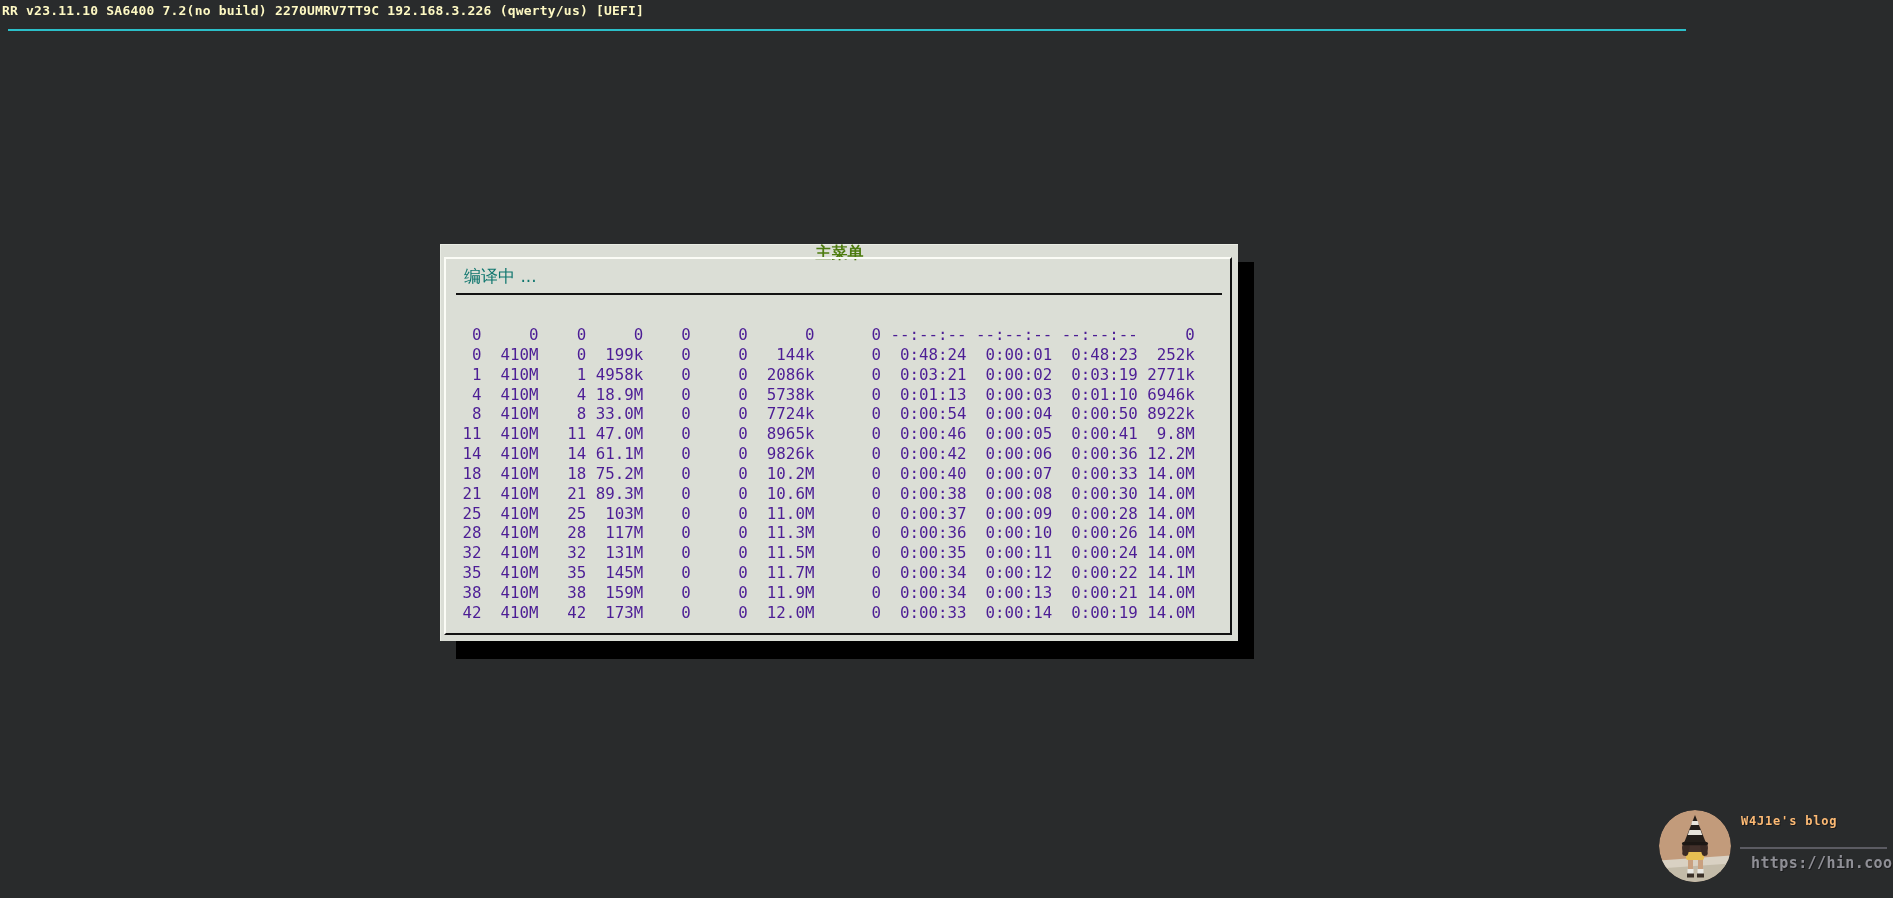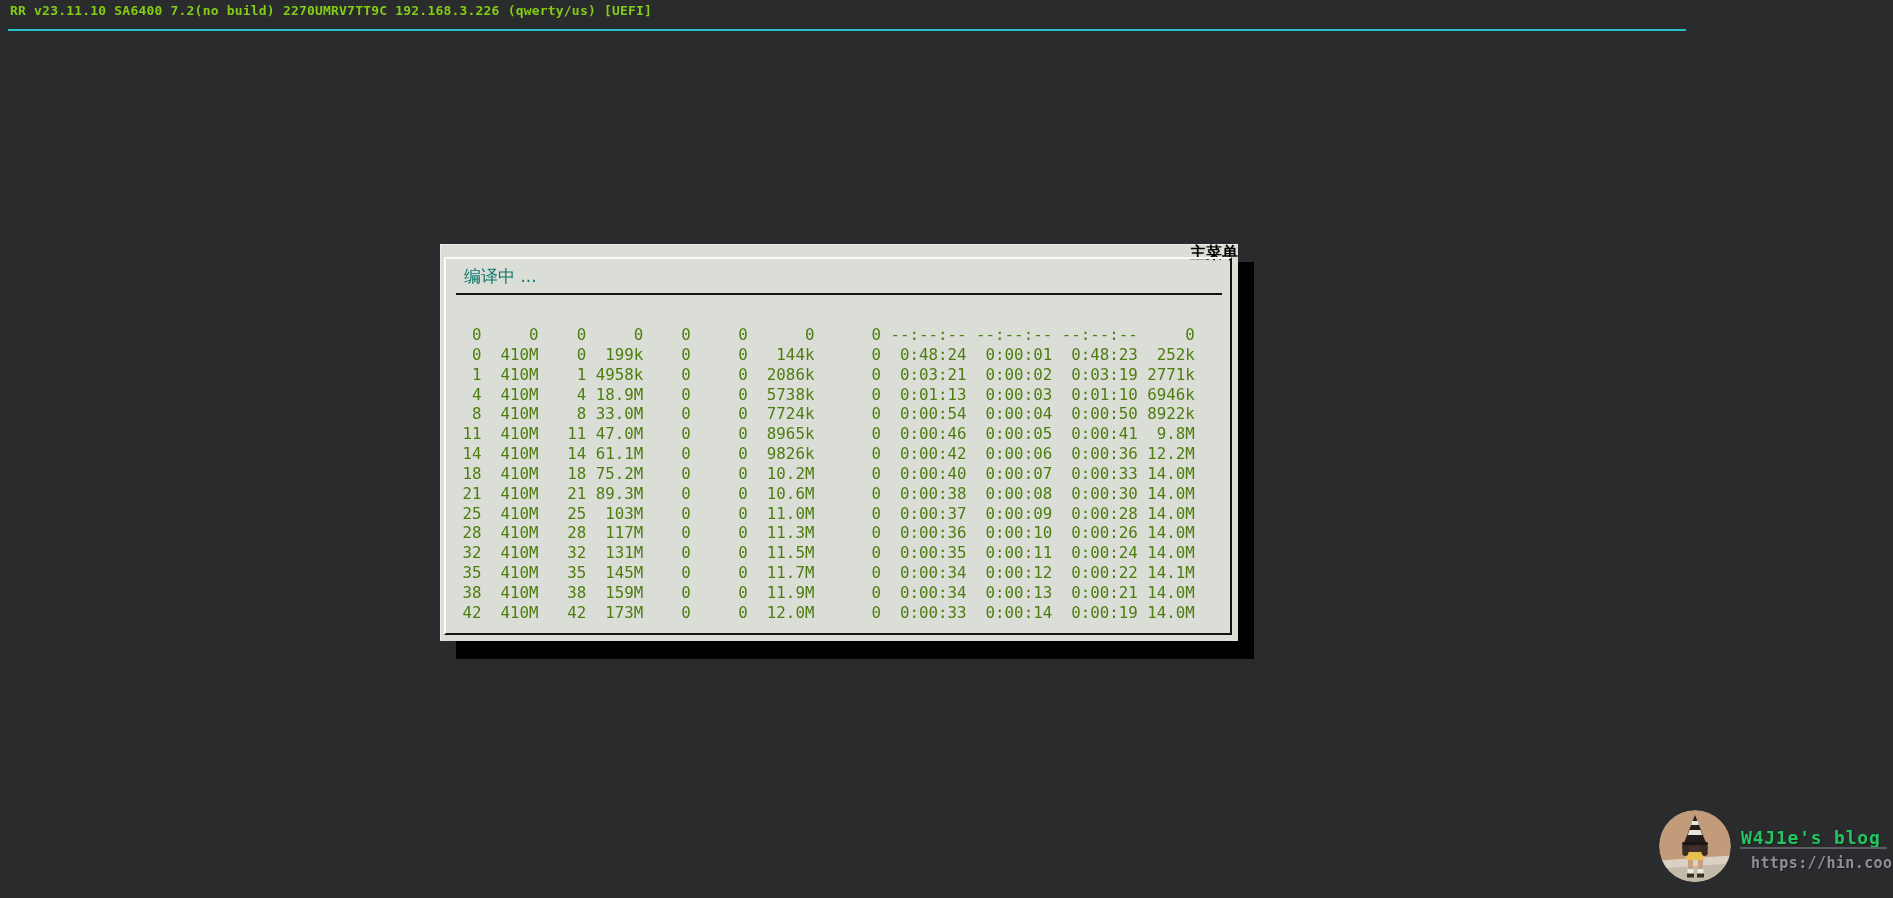--- a/index.html
+++ b/index.html
@@ -1,72 +1,71 @@
 <!DOCTYPE html>
 <html><head>
 <meta charset="utf-8">
 <style>
   * { margin:0; padding:0; box-sizing:border-box; }
   html,body { width:1893px; height:898px; overflow:hidden; }
   body { background:#292b2c; position:relative; font-family:"DejaVu Sans Mono", monospace; }
 
   
   .topbar-text {
-    position:absolute; left:10px; top:3px;
-    color:#84cc16; font-size:13px; font-weight:bold; letter-spacing:0.2px;
+    position:absolute; left:2px; top:3px;
+    color:#fef9c3; font-size:13px; font-weight:bold; letter-spacing:0.2px;
     font-family:"DejaVu Sans Mono", monospace; white-space:pre;
   }
   .toprule {
     position:absolute; left:8px; top:29px; width:1678px; height:2px;
     background:#2bbfc9;
   }
 
   
   .dialog {
     position:absolute; left:440px; top:244px; width:798px; height:397px;
     background:#dbded6;
     box-shadow:16px 18px 0 0 #000000;
     border-top:1px solid #e9ece4; border-left:1px solid #e9ece4;
   }
   .dialog-title {
     position:absolute; left:0; top:-2px; width:100%;
-    text-align:right; color:#000000; font-size:16px; font-weight:bold;
+    text-align:center; color:#4d7c0f; font-size:16px; font-weight:bold;
     font-family:"DejaVu Sans", sans-serif;
   }
   .dialog-inner {
     position:absolute; left:3px; right:6px; top:12px; bottom:6px;
     border:2px solid;
     border-color:#fbfcf6 #121212 #121212 #fbfcf6;
   }
   .dialog-message {
     position:absolute; left:18px; top:6px;
     color:#0f766e; font-size:17px;
     font-family:"DejaVu Sans","DejaVu Sans Mono",sans-serif;
     white-space:pre;
   }
   .dialog-separator {
     position:absolute; left:10px; right:8px; top:34px; height:0;
     border-top:2px solid #121212;
   }
   .progress {
     position:absolute; left:7px; top:66px;
     font-family:"DejaVu Sans Mono", monospace;
-    font-size:15.8px; line-height:19.85px; color:#4d7c0f;
+    font-size:15.8px; line-height:19.85px; color:#4c1d95;
     white-space:pre;
   }
 
   
   .watermark { position:absolute; left:1655px; top:808px; width:238px; height:85px; }
   .avatar { position:absolute; left:4px; top:2px; width:72px; height:72px; }
   .wm-title {
     position:absolute; left:86px; top:6px;
-    color:#22c55e; font-size:18px; font-weight:bold; letter-spacing:0.8px;
+    color:#fdba74; font-size:12px; font-weight:bold; letter-spacing:0.8px;
     font-family:"DejaVu Sans Mono", monospace; white-space:pre;
     text-shadow:1px 1px 0 #1b1b1d;
-    margin-top:13px;
   }
   .wm-line {
     position:absolute; left:85px; top:39px; width:147px; height:2px;
     background:#5b5b62;
   }
   .wm-url {
     position:absolute; left:96px; top:46px;
     color:#8f8f96; font-size:15px; font-weight:bold; letter-spacing:0.4px;
     font-family:"DejaVu Sans Mono", monospace; white-space:pre;
     text-shadow:1px 1px 0 #1b1b1d;

